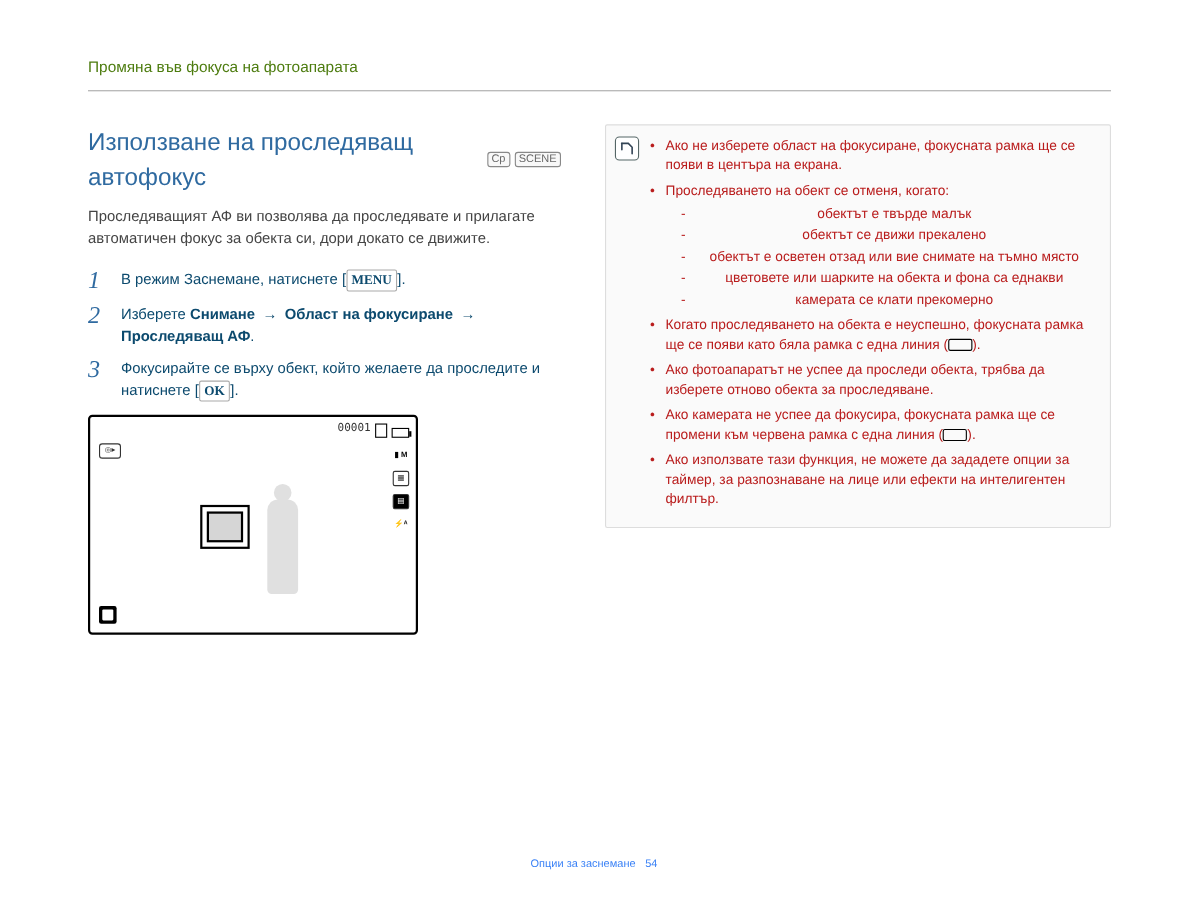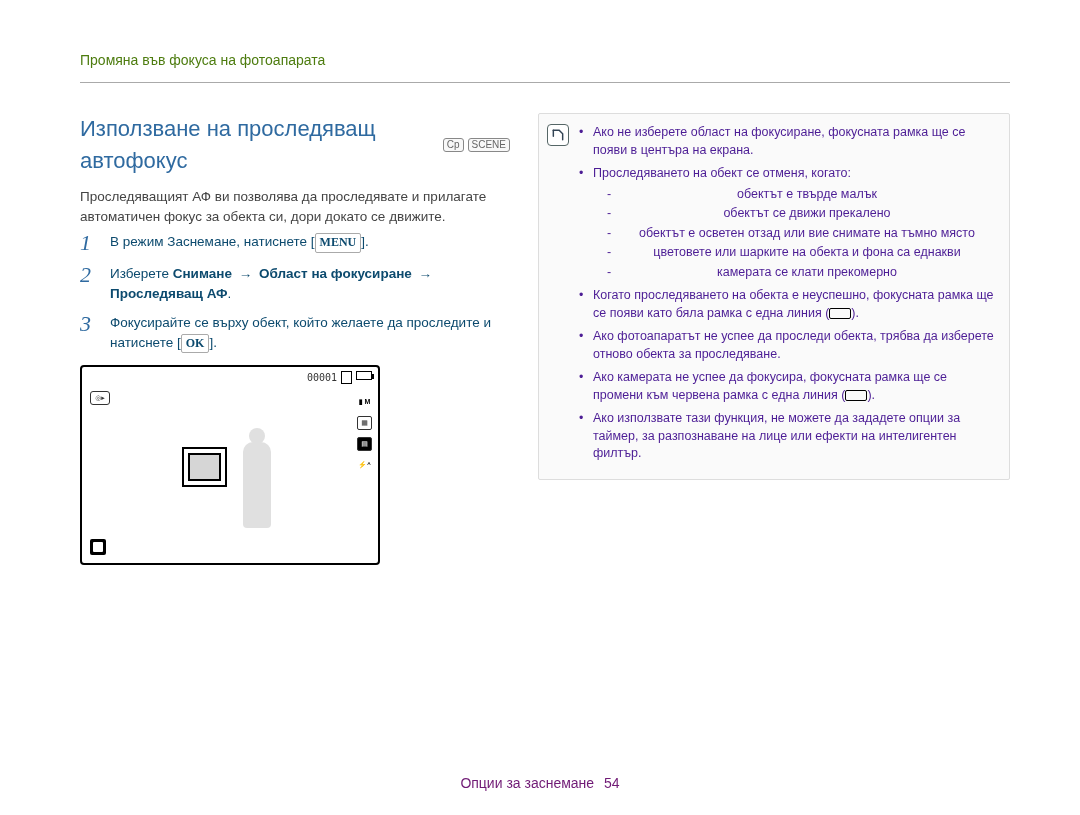--- a/index.html
+++ b/index.html
@@ -19,21 +19,21 @@
     font-size: 14px;
     margin-bottom: 12px;
   }
   .divider {
     border: none;
     border-top: 1px solid #aaa;
     margin-bottom: 30px;
   }
   .cols {
     display: flex;
-    gap: 28px;
+    gap: 40px;
   }
   .col-left { width: 430px; }
   .col-right { flex: 1; }
   .title {
     color: #2f6aa0;
     font-size: 22px;
     font-weight: 400;
     display: flex;
     align-items: center;
     gap: 10px;
@@ -43,21 +43,21 @@
   .title-icon {
     display: inline-block;
     font-size: 10px;
     border: 1px solid #888;
     border-radius: 3px;
     padding: 1px 3px;
     color: #666;
     line-height: 1;
     background: #f8f8f8;
   }
-  .intro { color: #444; margin-bottom: 6px; }
+  .intro { color: #444; margin-bottom: 18px; }
   .steps { list-style: none; }
   .step {
     display: flex;
     gap: 12px;
     margin-bottom: 10px;
     align-items: flex-start;
   }
   .step-num {
     color: #2f6aa0;
     font-size: 22px;
@@ -87,21 +87,21 @@
     height: 200px;
     border: 2.5px solid #000;
     border-radius: 4px;
     background: #fff;
     margin: 12px 0 18px 0;
     position: relative;
   }
   .disp-top {
     position: absolute; top: 4px; right: 6px;
     font-family: monospace; font-size: 10px;
-    display: flex; gap: 4px; align-items: flex-start;
+    display: flex; gap: 4px; align-items: flex-end;
   }
   .batt { width: 16px; height: 9px; border: 1px solid #000; position: relative; }
   .batt::after { content: ""; position: absolute; right: -3px; top: 2px; width: 2px; height: 5px; background: #000; }
   .batt-fill { background:#000; width:70%; height:100%; }
   .sd { width: 11px; height: 13px; border: 1px solid #000; }
   .disp-tl {
     position: absolute; top: 24px; left: 8px;
     width: 20px; height: 14px; border: 1px solid #333; border-radius: 3px;
     display:flex;align-items:center;justify-content:center;font-size:7px;
   }
@@ -133,21 +133,21 @@
     position:absolute; left:100px; top:80px;
     width:45px; height:40px;
   }
   .focus-outer { position:absolute; inset:0; border:2px solid #000; }
   .focus-inner { position:absolute; inset:6px; border:2px solid #000; background:#d6d6d6; }
 
   
   ul.bullets { list-style: none; padding-left: 0; }
   ul.bullets > li {
     position: relative; padding-left: 14px; margin-bottom: 6px;
-    color: #4c1d95; font-size: 13px;
+    color: #b91c1c; font-size: 13px;
   }
   ul.bullets > li::before {
     content: "•"; position: absolute; left: 0; top: 0;
   }
   ul.dashes { list-style:none; padding-left: 14px; margin-top:3px; }
   ul.dashes > li { position:relative; padding-left:12px; margin-bottom:2px; font-size:12.5px;text-align:center;}
   ul.dashes > li::before { content:"-"; position:absolute; left:0; }
 
   
   .note {
@@ -168,21 +168,21 @@
   }
   .note-icon svg { width:14px; height:14px; }
   .note ul.bullets > li { font-size: 12.5px; }
   .inline-rect {
     display:inline-block; width:22px; height:11px; border:1.5px solid #000;
     border-radius:2px; vertical-align:middle;
   }
 
   .footer {
     position: absolute; bottom: 22px; left: 0; right: 0;
-    text-align: center; font-size: 14px; color: #701a75;
+    text-align: center; font-size: 10px; color: #3b82f6;
   }
   .footer .pn { margin-left: 6px; }
 </style>
 </head>
 <body>
 
 <div class="breadcrumb">Промяна във фокуса на фотоапарата</div>
 <hr class="divider">
 
 <div class="cols">

